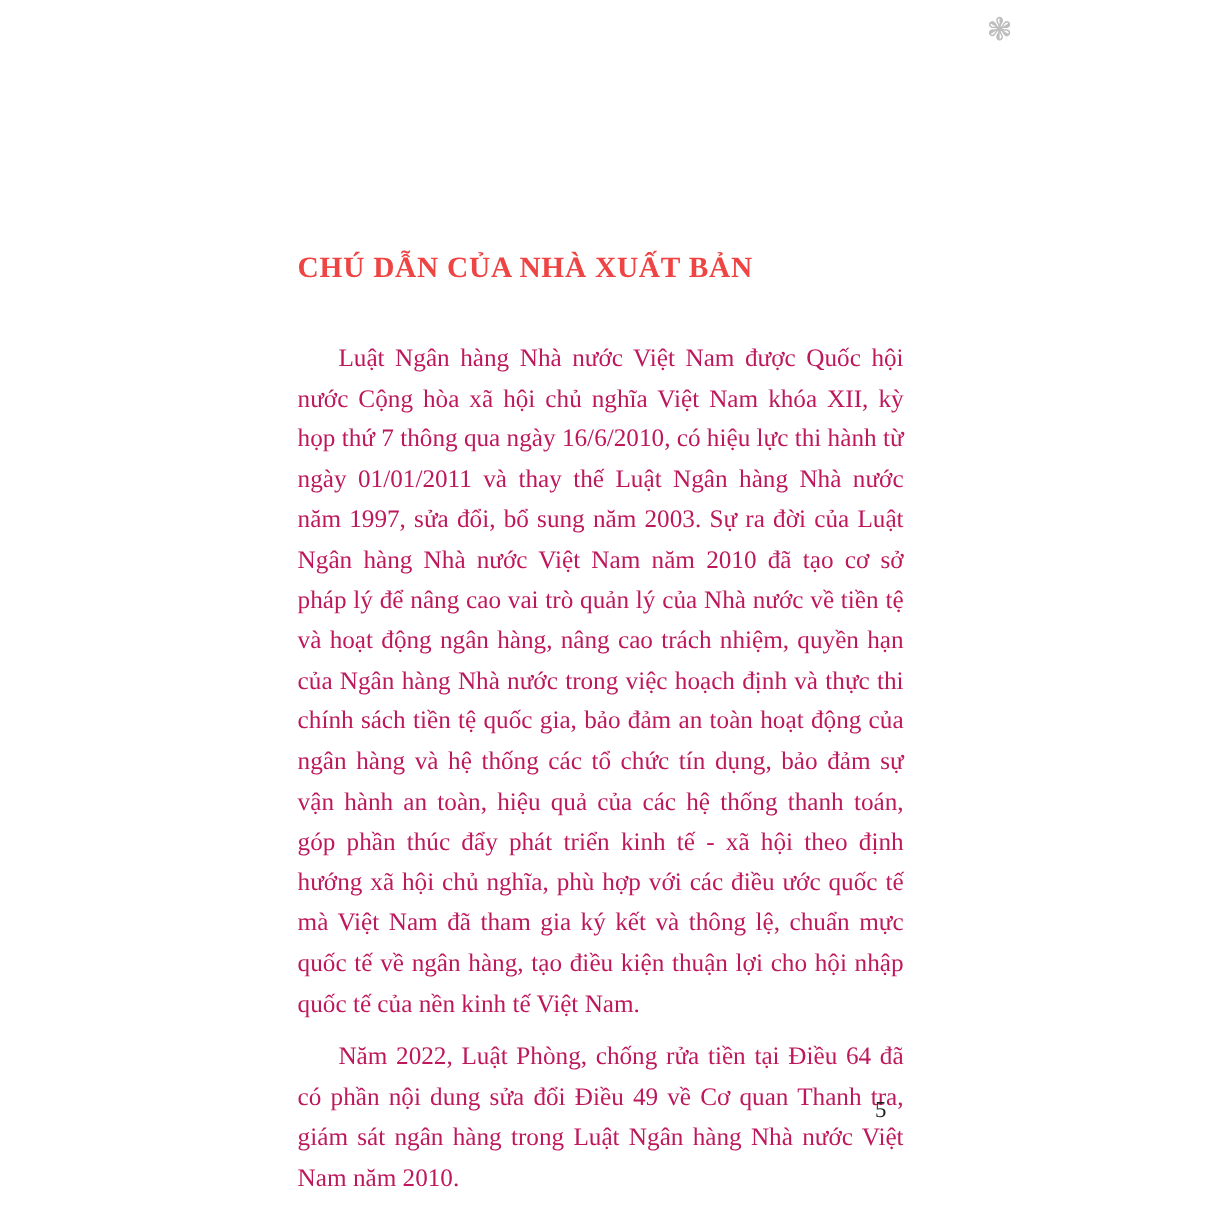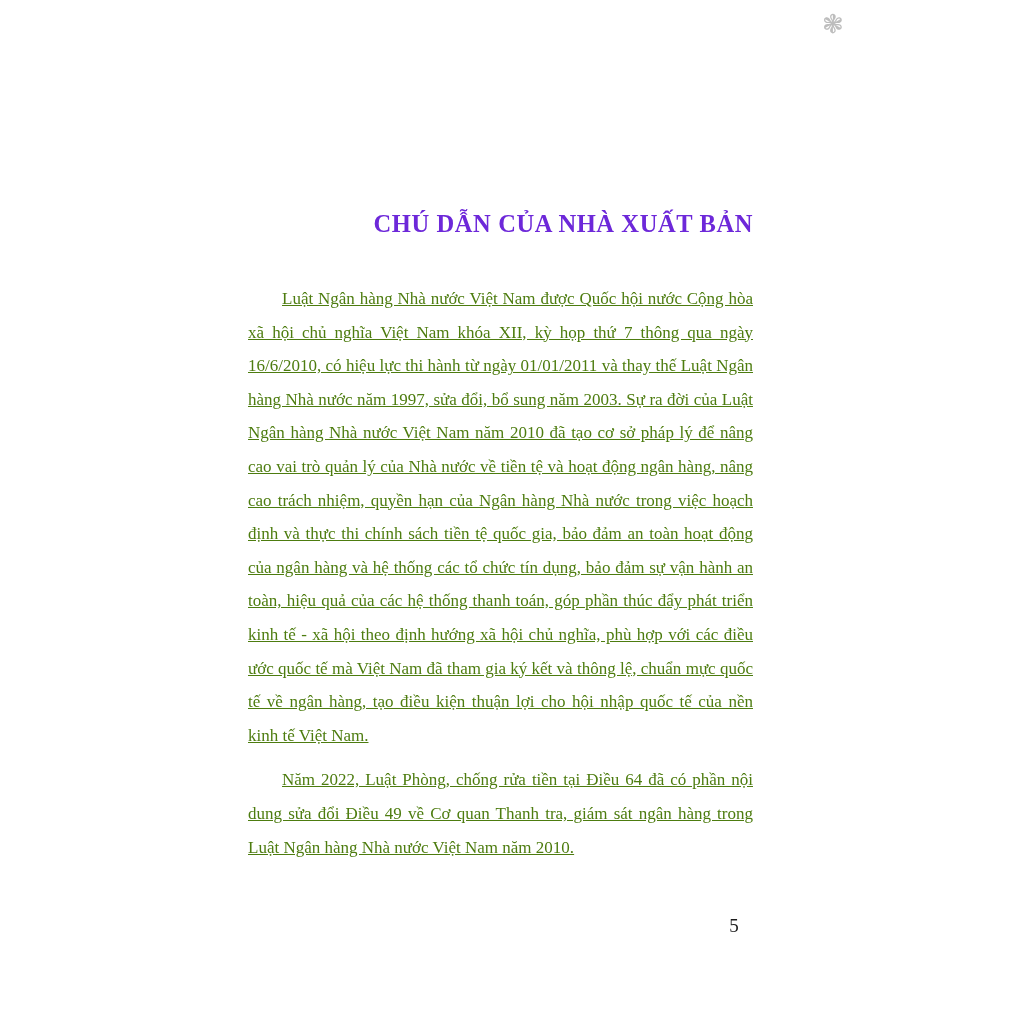--- a/index.html
+++ b/index.html
@@ -40,36 +40,35 @@
     position: absolute;
     left: 248px;
     top: 210px;
     width: 505px;
   }
 
   .doc-title {
     font-size: 24.5px;
     letter-spacing: 0.6px;
     font-weight: bold;
-    text-align: right;
+    text-align: left;
     margin: 0 0 44px 0;
-    color: #6d28d9;
+    color: #ef4444;
     font-family: "Liberation Serif", "DejaVu Serif", serif;
   }
 
   .para {
     margin: 0;
-    font-size: 17px;
+    font-size: 21px;
     line-height: 33.6px;
     text-align: justify;
     text-justify: inter-word;
     text-indent: 34px;
-    color: #4d7c0f;
+    color: #be185d;
     hyphens: none;
-    text-decoration: underline;
   }
 
   .para + .para {
     margin-top: 11px;
   }
 
   .page-number {
     position: absolute;
     left: 0;
     top: 915px;

